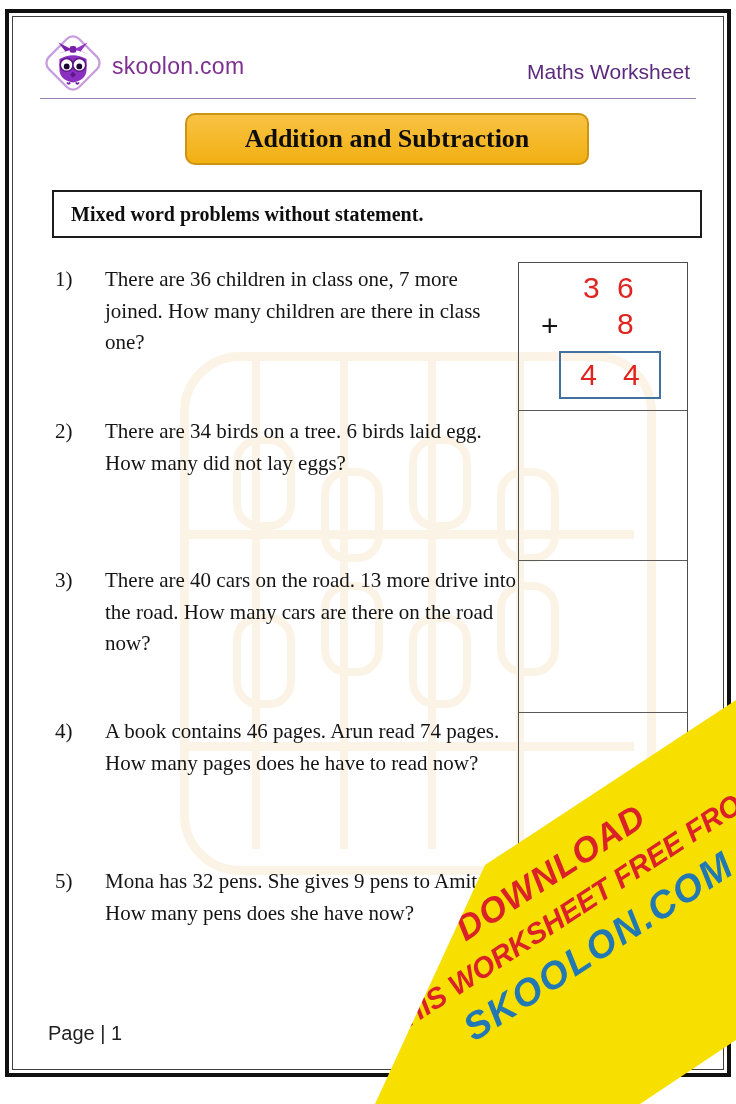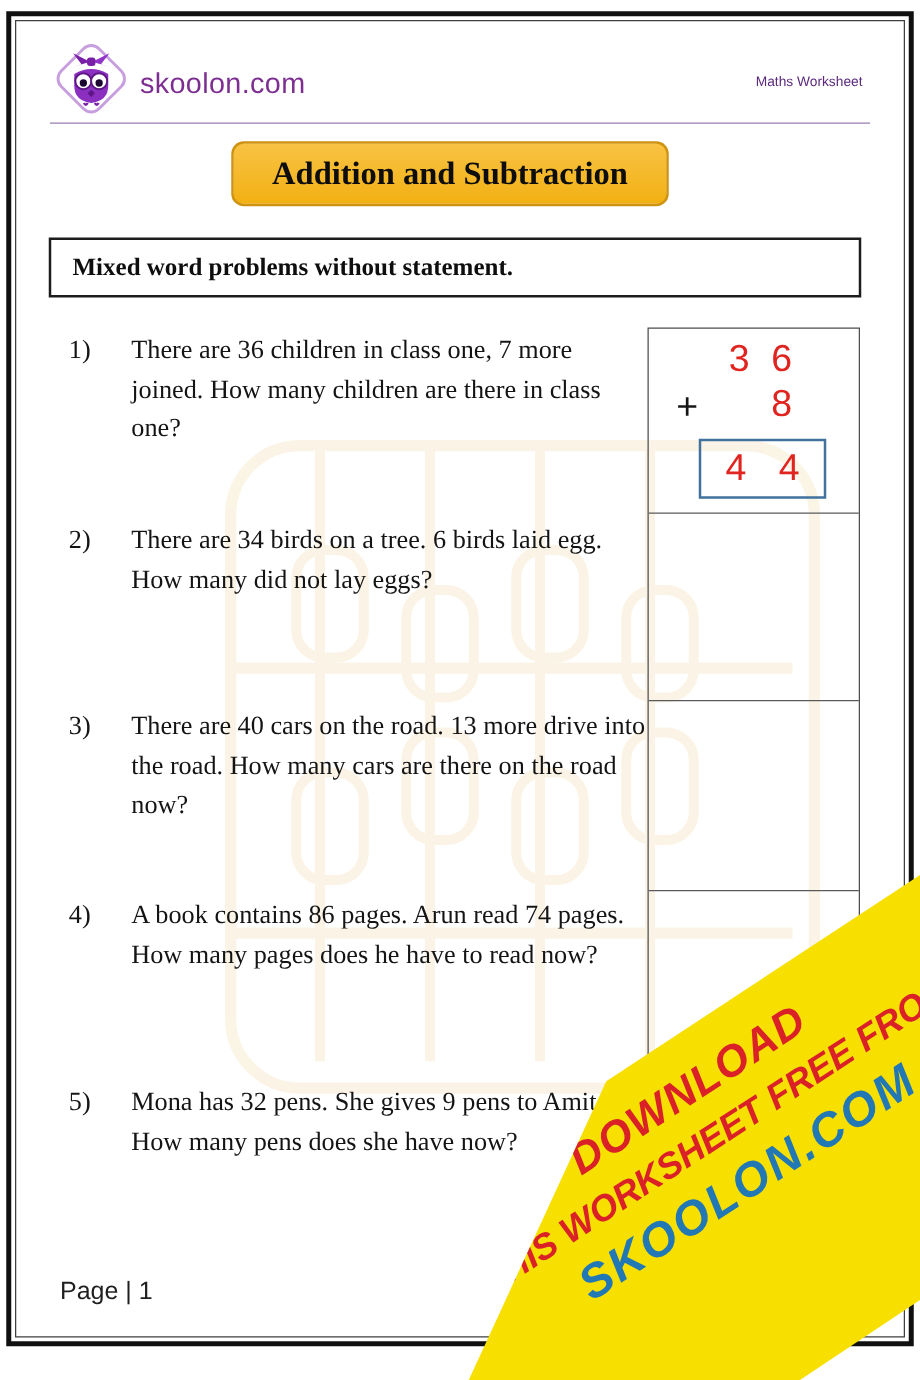--- a/index.html
+++ b/index.html
@@ -22,34 +22,34 @@
   .wm-rod{width:8px;background:var(--wm,#f8ecd2);top:360px;height:489px;}
   .wm-bead{width:46px;height:78px;border:8px solid var(--wm,#f8ecd2);border-radius:26px;}
   
   .logo{position:absolute;left:40px;top:30px;}
   .brand{
     position:absolute;left:112px;top:53px;font-family:"Liberation Sans",sans-serif;
     font-size:23px;font-weight:500;color:var(--brand-purple,#7d2f91);letter-spacing:.3px;
   }
   .header-right{
     position:absolute;right:46px;top:60px;font-family:"Liberation Sans",sans-serif;
-    font-size:11px;font-weight:500;color:var(--brand-dark-purple,#5c2a7d);
+    font-size:21px;font-weight:500;color:var(--brand-dark-purple,#5c2a7d);
   }
   .header-divider{position:absolute;left:40px;top:98px;width:656px;border-top:1.5px solid #9a7fb0;}
   
   .title-banner{
-    position:absolute;left:185px;top:113px;width:350px;height:52px;
+    position:absolute;left:185px;top:113px;width:404px;height:52px;
     background:linear-gradient(#f8c243,var(--title-bg,#f2b013));
     border:2px solid var(--title-border,#cf9312);border-radius:10px;
     display:flex;align-items:center;justify-content:center;box-sizing:border-box;
   }
   .title-banner span{font-size:26px;font-weight:700;color:#0d0d0d;}
   
   .instruction-box{
-    position:absolute;left:39px;top:190px;width:650px;height:48px;
+    position:absolute;left:52px;top:190px;width:650px;height:48px;
     border:2px solid #1c1c1c;box-sizing:border-box;display:flex;align-items:center;
     padding-left:17px;background:transparent;
   }
   .instruction-box span{font-size:20px;font-weight:700;color:#0e0e0e;}
   
   .question{position:absolute;left:55px;width:462px;display:flex;font-size:21px;line-height:31.5px;color:#141414;}
   .qnum{flex:none;width:50px;}
   .qtext{width:412px;}
   .q1{top:264px}.q2{top:416px}.q3{top:565px}.q4{top:716px}.q5{top:866px}
   
@@ -160,21 +160,21 @@
   <div class="question q2">
     <span class="qnum">2)</span>
     <span class="qtext">There are 34 birds on a tree. 6 birds laid egg. How many did not lay eggs?</span>
   </div>
   <div class="question q3">
     <span class="qnum">3)</span>
     <span class="qtext">There are 40 cars on the road. 13 more drive into the road. How many cars are there on the road now?</span>
   </div>
   <div class="question q4">
     <span class="qnum">4)</span>
-    <span class="qtext">A book contains 86 pages. Arun read 74 pages. How many pages does he have to read now?</span>
+    <span class="qtext">A book contains 46 pages. Arun read 74 pages. How many pages does he have to read now?</span>
   </div>
   <div class="question q5">
     <span class="qnum">5)</span>
     <span class="qtext">Mona has 32 pens. She gives 9 pens to Amit. How many pens does she have now?</span>
   </div>
 
   <div class="answer-column">
     <div class="answer-cell c1">
       <div class="calc">
         <span class="d d-t1">3</span>

